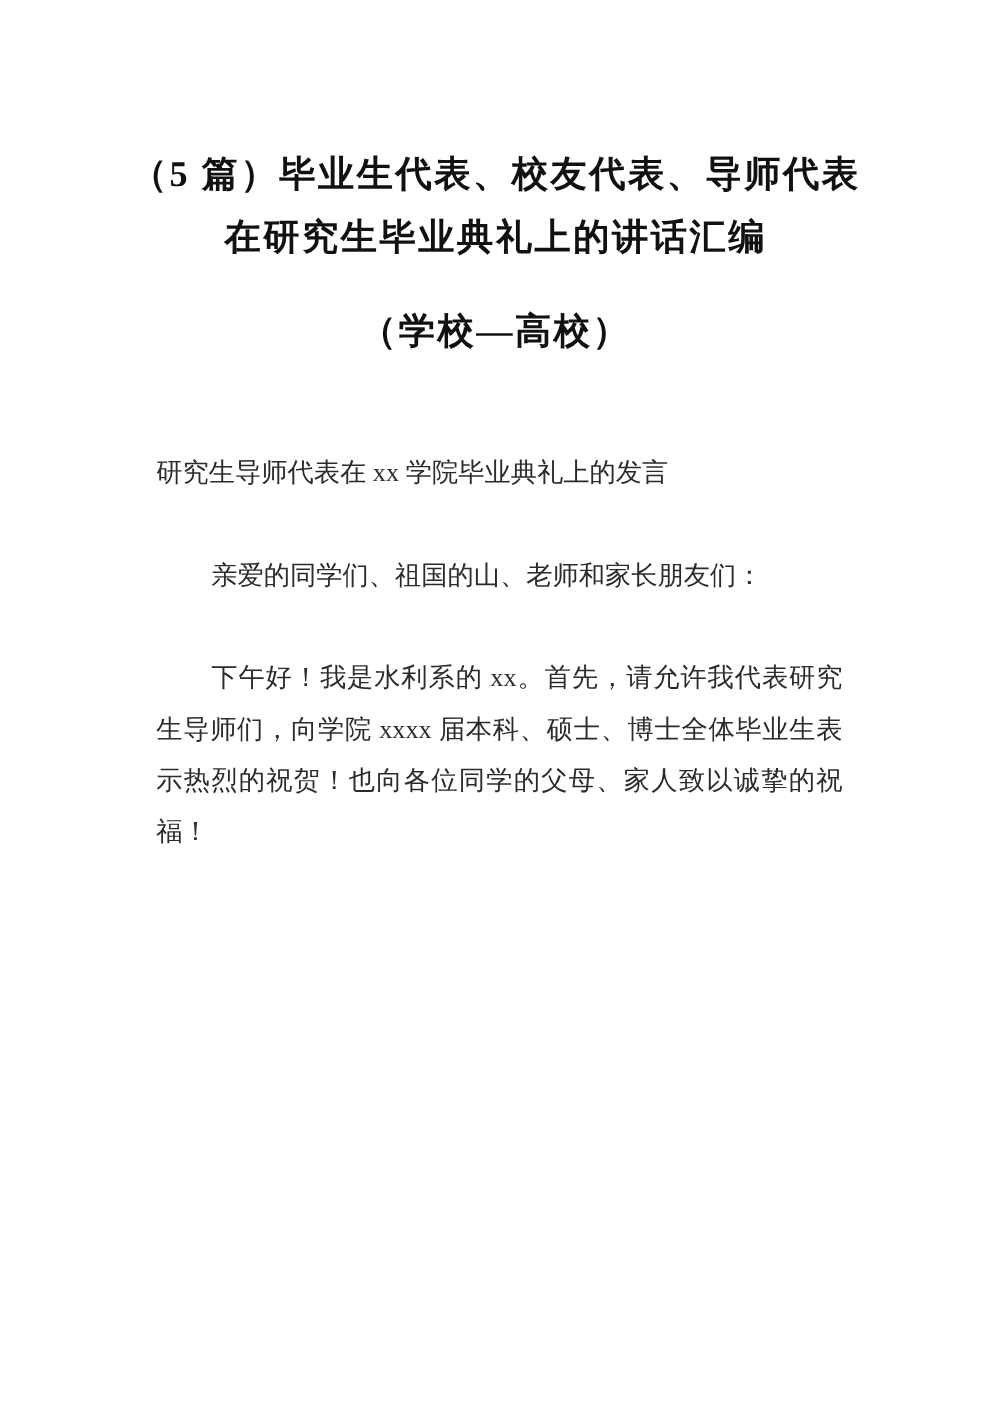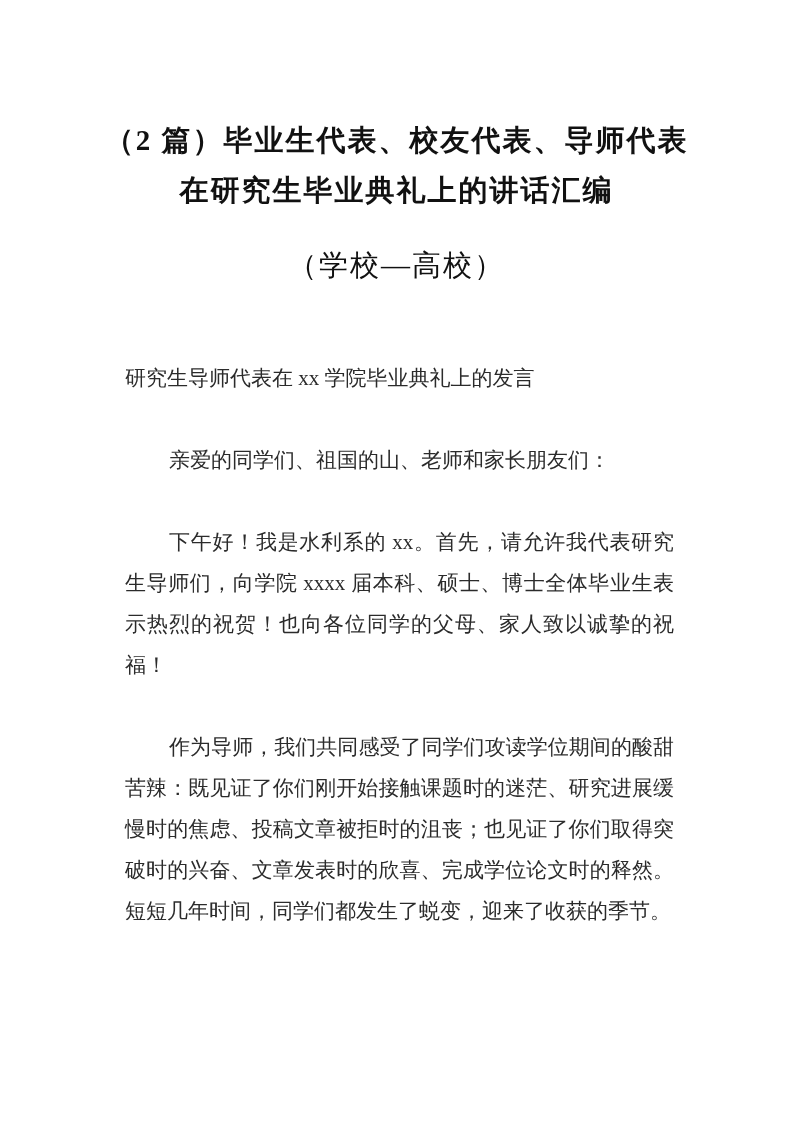--- a/index.html
+++ b/index.html
@@ -27,21 +27,21 @@
   .title-line {
     font-size: 29px;
     font-weight: bold;
     line-height: 50px;
     letter-spacing: 2px;
     white-space: nowrap;
   }
   .subtitle {
     margin-top: 25px;
     font-size: 29px;
-    font-weight: normal;
+    font-weight: bold;
     line-height: 50px;
     letter-spacing: 2px;
     color: #111111;
     text-align: center;
   }
   
   .body-block {
     position: absolute;
     left: 121px;
     top: 358px;
@@ -59,25 +59,24 @@
   .body-block p.indent {
     text-indent: 44px;
   }
 </style>
 </head>
 <body>
 
 <div class="page">
 
   <div class="title-block">
-    <div class="title-line">（2 篇）毕业生代表、校友代表、导师代表</div>
+    <div class="title-line">（5 篇）毕业生代表、校友代表、导师代表</div>
     <div class="title-line">在研究生毕业典礼上的讲话汇编</div>
     <div class="subtitle">（学校—高校）</div>
   </div>
 
   <div class="body-block">
     <p>研究生导师代表在 xx 学院毕业典礼上的发言</p>
     <p class="indent">亲爱的同学们、祖国的山、老师和家长朋友们：</p>
     <p class="indent">下午好！我是水利系的 xx。首先，请允许我代表研究生导师们，向学院 xxxx 届本科、硕士、博士全体毕业生表示热烈的祝贺！也向各位同学的父母、家人致以诚挚的祝福！</p>
-    <p class="indent">作为导师，我们共同感受了同学们攻读学位期间的酸甜苦辣：既见证了你们刚开始接触课题时的迷茫、研究进展缓慢时的焦虑、投稿文章被拒时的沮丧；也见证了你们取得突破时的兴奋、文章发表时的欣喜、完成学位论文时的释然。短短几年时间，同学们都发生了蜕变，迎来了收获的季节。</p>
   </div>
 
 </div>
 
 </body></html>

